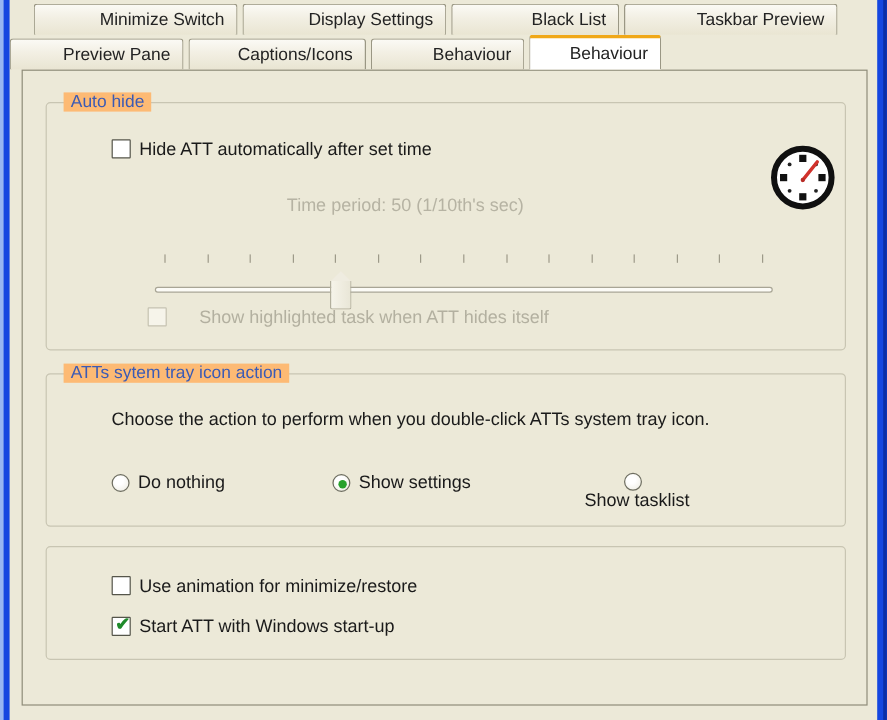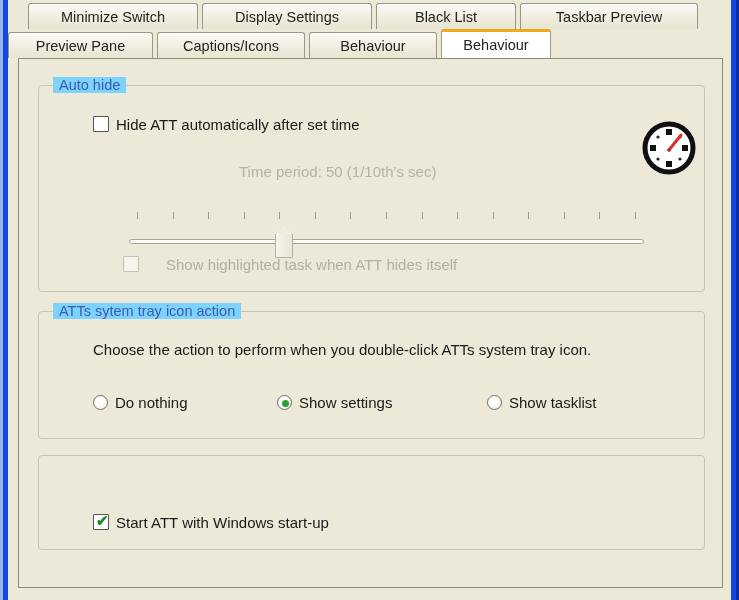--- a/index.html
+++ b/index.html
@@ -56,21 +56,21 @@
   .tab {
     position: relative;
     height: 26px;
     margin-right: 4px;
     background: linear-gradient(to bottom, #fbfaf5 0%, #f2efe3 45%, #e9e5d2 100%);
     border: 1px solid #9a9784;
     border-bottom: none;
     border-radius: 3px 3px 0 0;
     display: flex;
     align-items: center;
-    justify-content: center;
+    justify-content: flex-end;
     font-size: 14.5px;
     color: #232323;
     white-space: nowrap;
     padding: 0 10px;
     cursor: default;
   }
   .tab.selected {
     background: #ffffff;
     border-color: #9a9784;
     border-top: 3px solid #f0a818;
@@ -93,21 +93,21 @@
   .groupbox {
     position: absolute;
     border: 1px solid #c8c5b2;
     border-radius: 4px;
     background: transparent;
   }
   .group-title {
     position: absolute;
     top: -9px; left: 14px;
     padding: 0 6px;
-    background: #7dd3fc;
+    background: #fdba74;
     color: #3b5bb5;
     font-size: 14.5px;
     white-space: nowrap;
   }
 
   #group-autohide  { left: 19px; top: 26px;  width: 667px; height: 207px; }
   #group-tray      { left: 19px; top: 252px; width: 667px; height: 128px; }
   #group-misc      { left: 19px; top: 396px; width: 667px; height: 95px; }
 
   
@@ -342,27 +342,31 @@
         <div class="radio-row" style="left:54px; top:82px;">
           <span class="rb-circle"></span>
           <span>Do nothing</span>
         </div>
 
         <div class="radio-row" style="left:238px; top:82px;">
           <span class="rb-circle checked"></span>
           <span>Show settings</span>
         </div>
 
-        <div class="radio-row" style="left:448px; top:82px;">
+        <div class="radio-row" style="left:448px; top:82px;flex-direction:column;">
           <span class="rb-circle"></span>
           <span>Show tasklist</span>
         </div>
       </div>
 
       <div class="groupbox" id="group-misc">
+        <div class="check-row" style="left:54px; top:24px;">
+          <span class="cb-box"></span>
+          <span>Use animation for minimize/restore</span>
+        </div>
 
         <div class="check-row" style="left:54px; top:58px;">
           <span class="cb-box">
             <span class="tick">✔</span>
           </span>
           <span>Start ATT with Windows start-up</span>
         </div>
       </div>
 
     </div>

